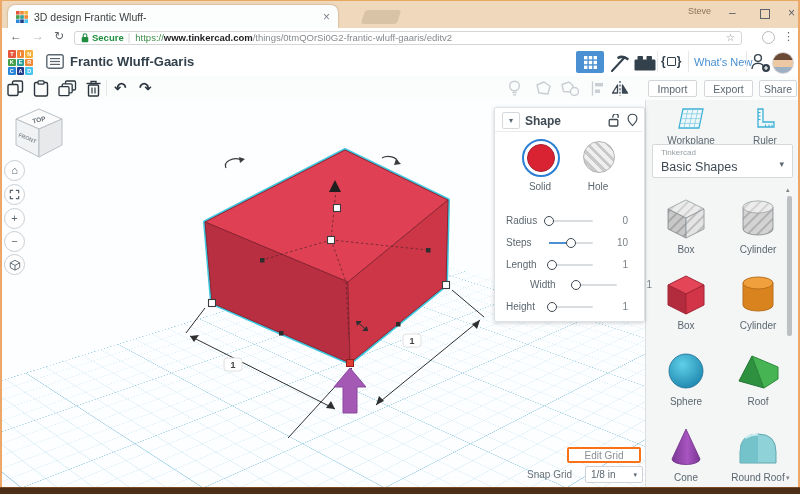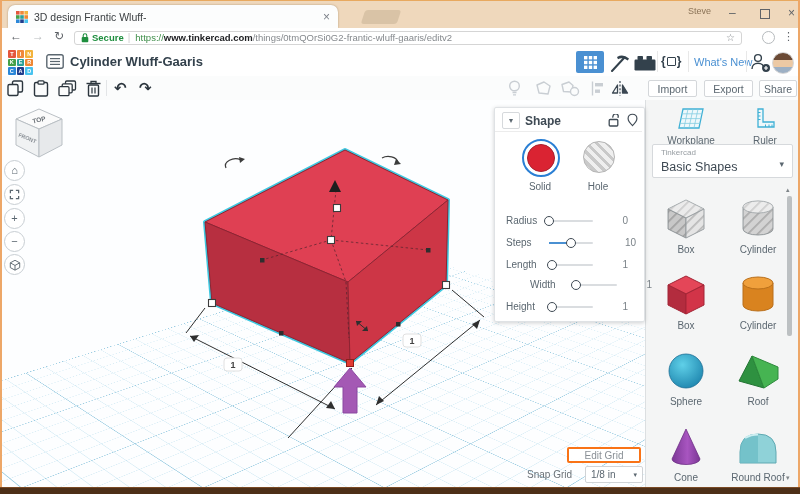--- a/index.html
+++ b/index.html
@@ -168,21 +168,21 @@
     <span class="lc6">C</span>
       <span class="lc7">A</span>
       <span class="lc8">D</span>
   </div>
   <svg class="abs menuicon" width="18" height="15" viewBox="0 0 18 15">
     <rect x="0.8" y="0.8" width="16.4" height="13.4" rx="2" fill="none" stroke="#5b6770" stroke-width="1.4"></rect>
     <line x1="4" y1="4.6" x2="14" y2="4.6" stroke="#5b6770" stroke-width="1.2"></line>
     <line x1="4" y1="7.5" x2="14" y2="7.5" stroke="#5b6770" stroke-width="1.2"></line>
     <line x1="4" y1="10.4" x2="14" y2="10.4" stroke="#5b6770" stroke-width="1.2"></line>
   </svg>
-  <span class="abs design-title">Cylinder Wluff-Gaaris</span>
+  <span class="abs design-title">Frantic Wluff-Gaaris</span>
   <div class="abs gridbtn">
     <svg width="13" height="13" viewBox="0 0 13 13">
       <g fill="#fff">
           <rect x="0" y="0" width="3.4" height="3.4"></rect>
           <rect x="4.8" y="0" width="3.4" height="3.4"></rect>
           <rect x="9.6" y="0" width="3.4" height="3.4"></rect>
       <rect x="0" y="4.8" width="3.4" height="3.4"></rect>
           <rect x="4.8" y="4.8" width="3.4" height="3.4"></rect>
           <rect x="9.6" y="4.8" width="3.4" height="3.4"></rect>
       <rect x="0" y="9.6" width="3.4" height="3.4"></rect>
@@ -399,21 +399,21 @@
     <span class="abs sp-lab" style="left:25px;">Solid</span>
     <span class="abs sp-lab" style="left:83px;">Hole</span>
 
     <div class="abs srow" style="top:106px;">
       <span class="slabel">Radius</span>
       <div class="strack">
           <div class="shandle" style="left:-5px;"></div>
         </div>
       <span class="sval">0</span>
     </div>
-    <div class="abs srow" style="top:128px;padding-left:8px;">
+    <div class="abs srow" style="top:128px;">
       <span class="slabel">Steps</span>
       <div class="strack">
           <div class="sfill" style="width:50%;"></div>
           <div class="shandle" style="left:calc(50% - 5px);"></div>
         </div>
       <span class="sval">10</span>
     </div>
     <div class="abs srow" style="top:150px;">
       <span class="slabel">Length</span>
       <div class="strack">

